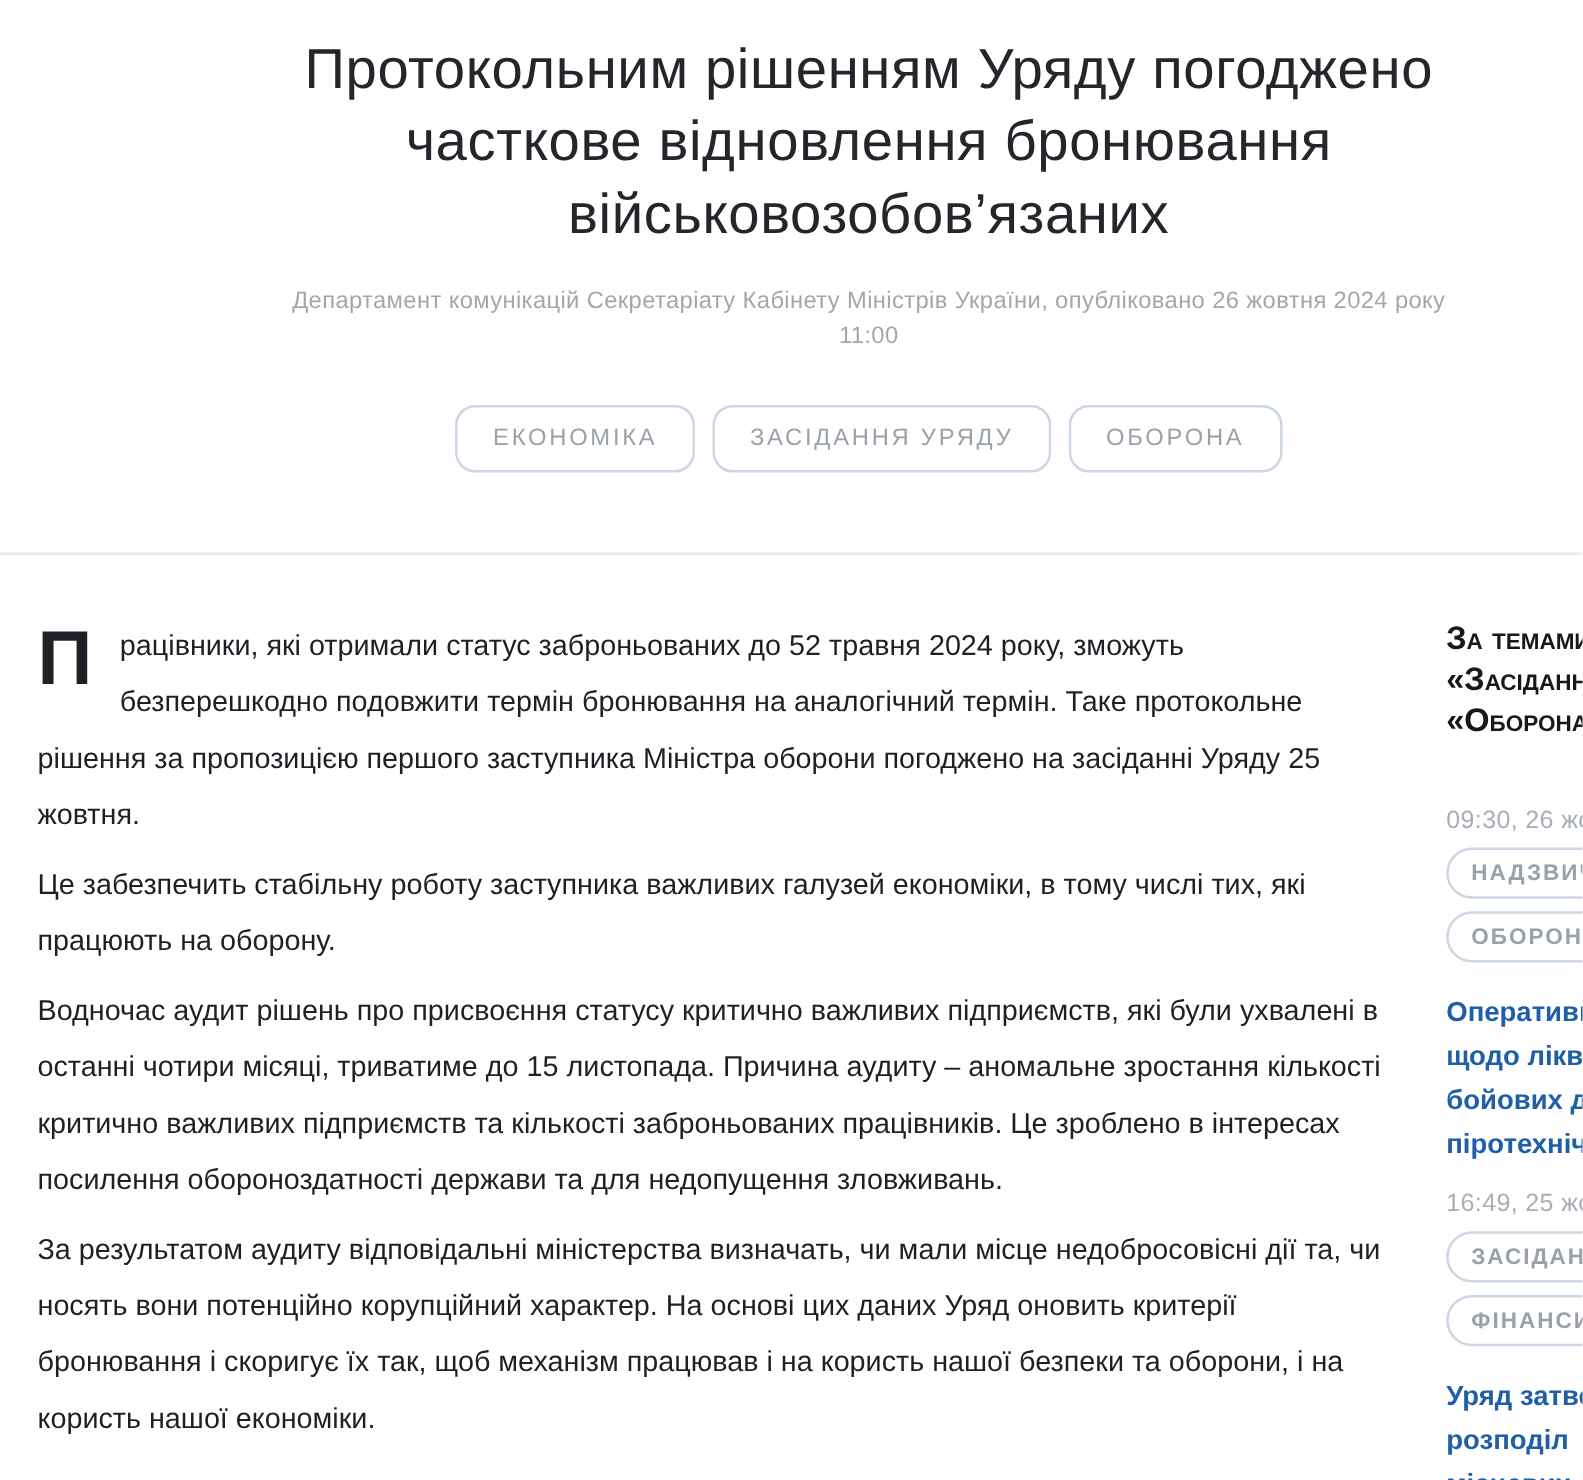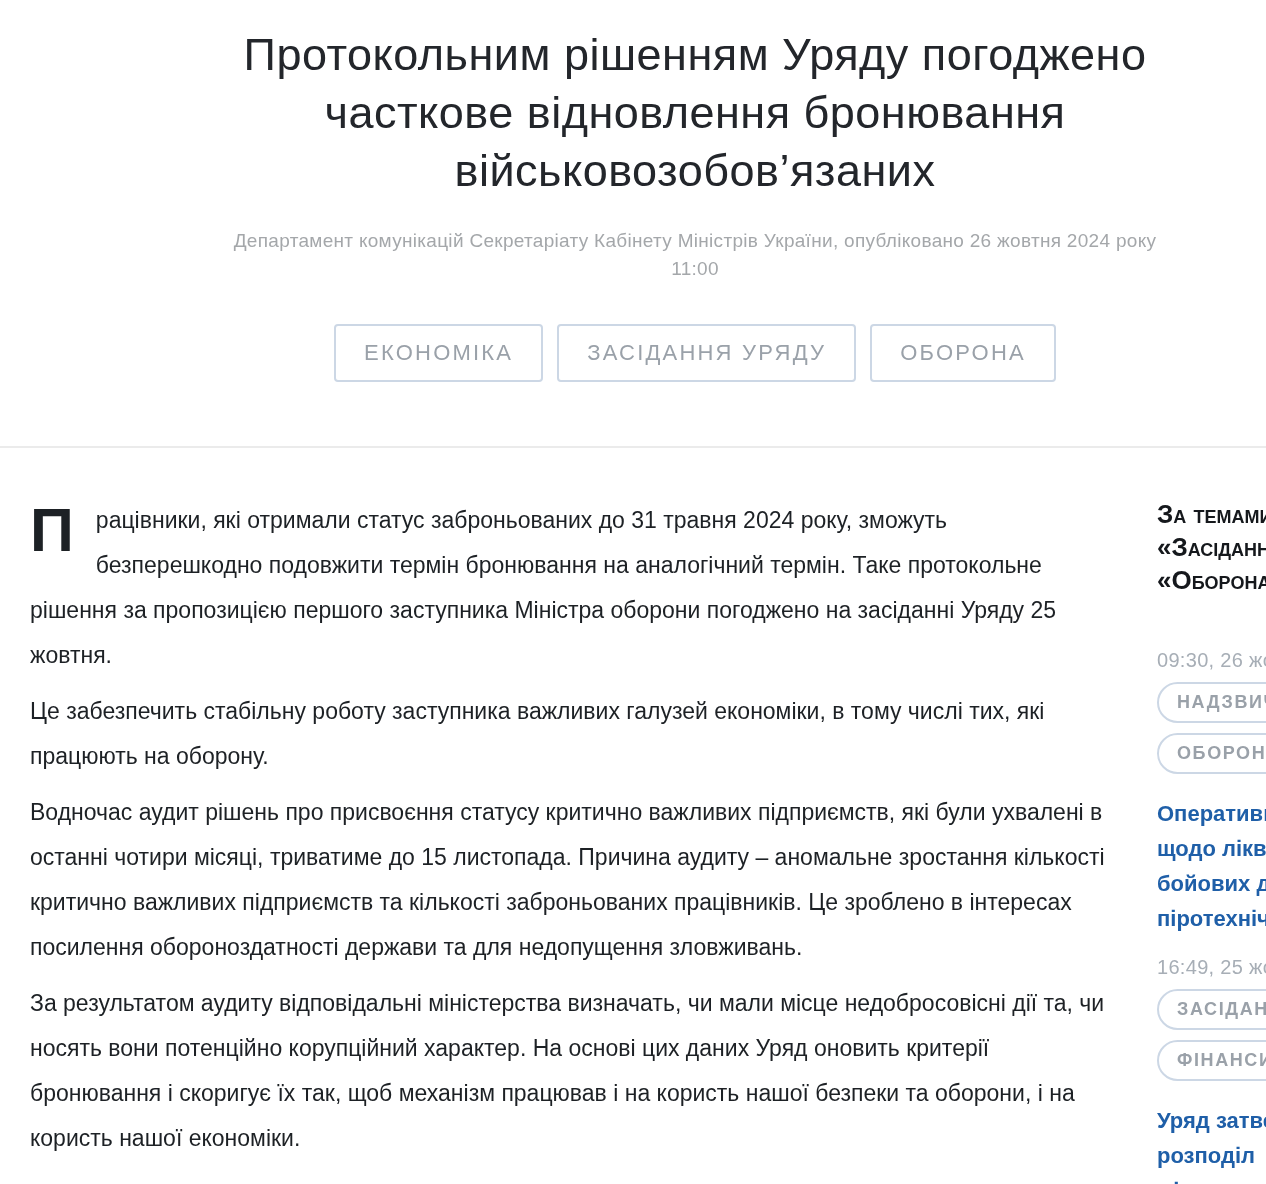--- a/index.html
+++ b/index.html
@@ -25,23 +25,23 @@
     margin-top: 27px;
     font-size: 19px; line-height: 28px;
     color: #a4a7aa; letter-spacing: 0.3px;
   }
   .tags-row {
     margin-top: 41px;
     display: flex; justify-content: center; gap: 14px;
   }
   .tag-pill {
     display: inline-block;
-    border: 2px solid #ccd7e5; border-radius: 4px;
+    border: 2px solid #ccd7e5; border-radius: 16px;
     padding: 14px 28px;
-    font-size: 22px; font-weight: 500;
+    font-size: 19px; font-weight: 500;
     color: #9aa1a9; letter-spacing: 2.2px;
     text-decoration: none; white-space: nowrap;
     background: #fff;
   }
 
   
   .divider {
     border: none; border-top: 2px solid #ebebeb;
     margin: 64px 0 0 0; width: 1440px;
   }
@@ -111,21 +111,21 @@
       <a class="tag-pill">ОБОРОНА</a>
     </div>
   </header>
 
   <hr class="divider">
 
   <div class="columns">
 
     <main class="article">
       <p>
-        <span class="dropcap">П</span><span>рацівники, які отримали статус заброньованих до 31 травня 2024 року, зможуть безперешкодно подовжити термін бронювання на аналогічний термін. Таке протокольне рішення за пропозицією першого заступника Міністра оборони погоджено на засіданні Уряду 25 жовтня.</span>
+        <span class="dropcap">П</span><span>рацівники, які отримали статус заброньованих до 52 травня 2024 року, зможуть безперешкодно подовжити термін бронювання на аналогічний термін. Таке протокольне рішення за пропозицією першого заступника Міністра оборони погоджено на засіданні Уряду 25 жовтня.</span>
       </p>
       <p>Це забезпечить стабільну роботу заступника важливих галузей економіки, в тому числі тих, які працюють на оборону.</p>
       <p>Водночас аудит рішень про присвоєння статусу критично важливих підприємств, які були ухвалені в останні чотири місяці, триватиме до 15 листопада. Причина аудиту – аномальне зростання кількості критично важливих підприємств та кількості заброньованих працівників. Це зроблено в інтересах посилення обороноздатності держави та для недопущення зловживань.</p>
       <p>За результатом аудиту відповідальні міністерства визначать, чи мали місце недобросовісні дії та, чи носять вони потенційно корупційний характер. На основі цих даних Уряд оновить критерії бронювання і скоригує їх так, щоб механізм працював і на користь нашої безпеки та оборони, і на користь нашої економіки.</p>
     </main>
 
     <aside class="related">
       <div class="aside-heading">
         <div>За темами</div>
         <div>«Засідання</div>

